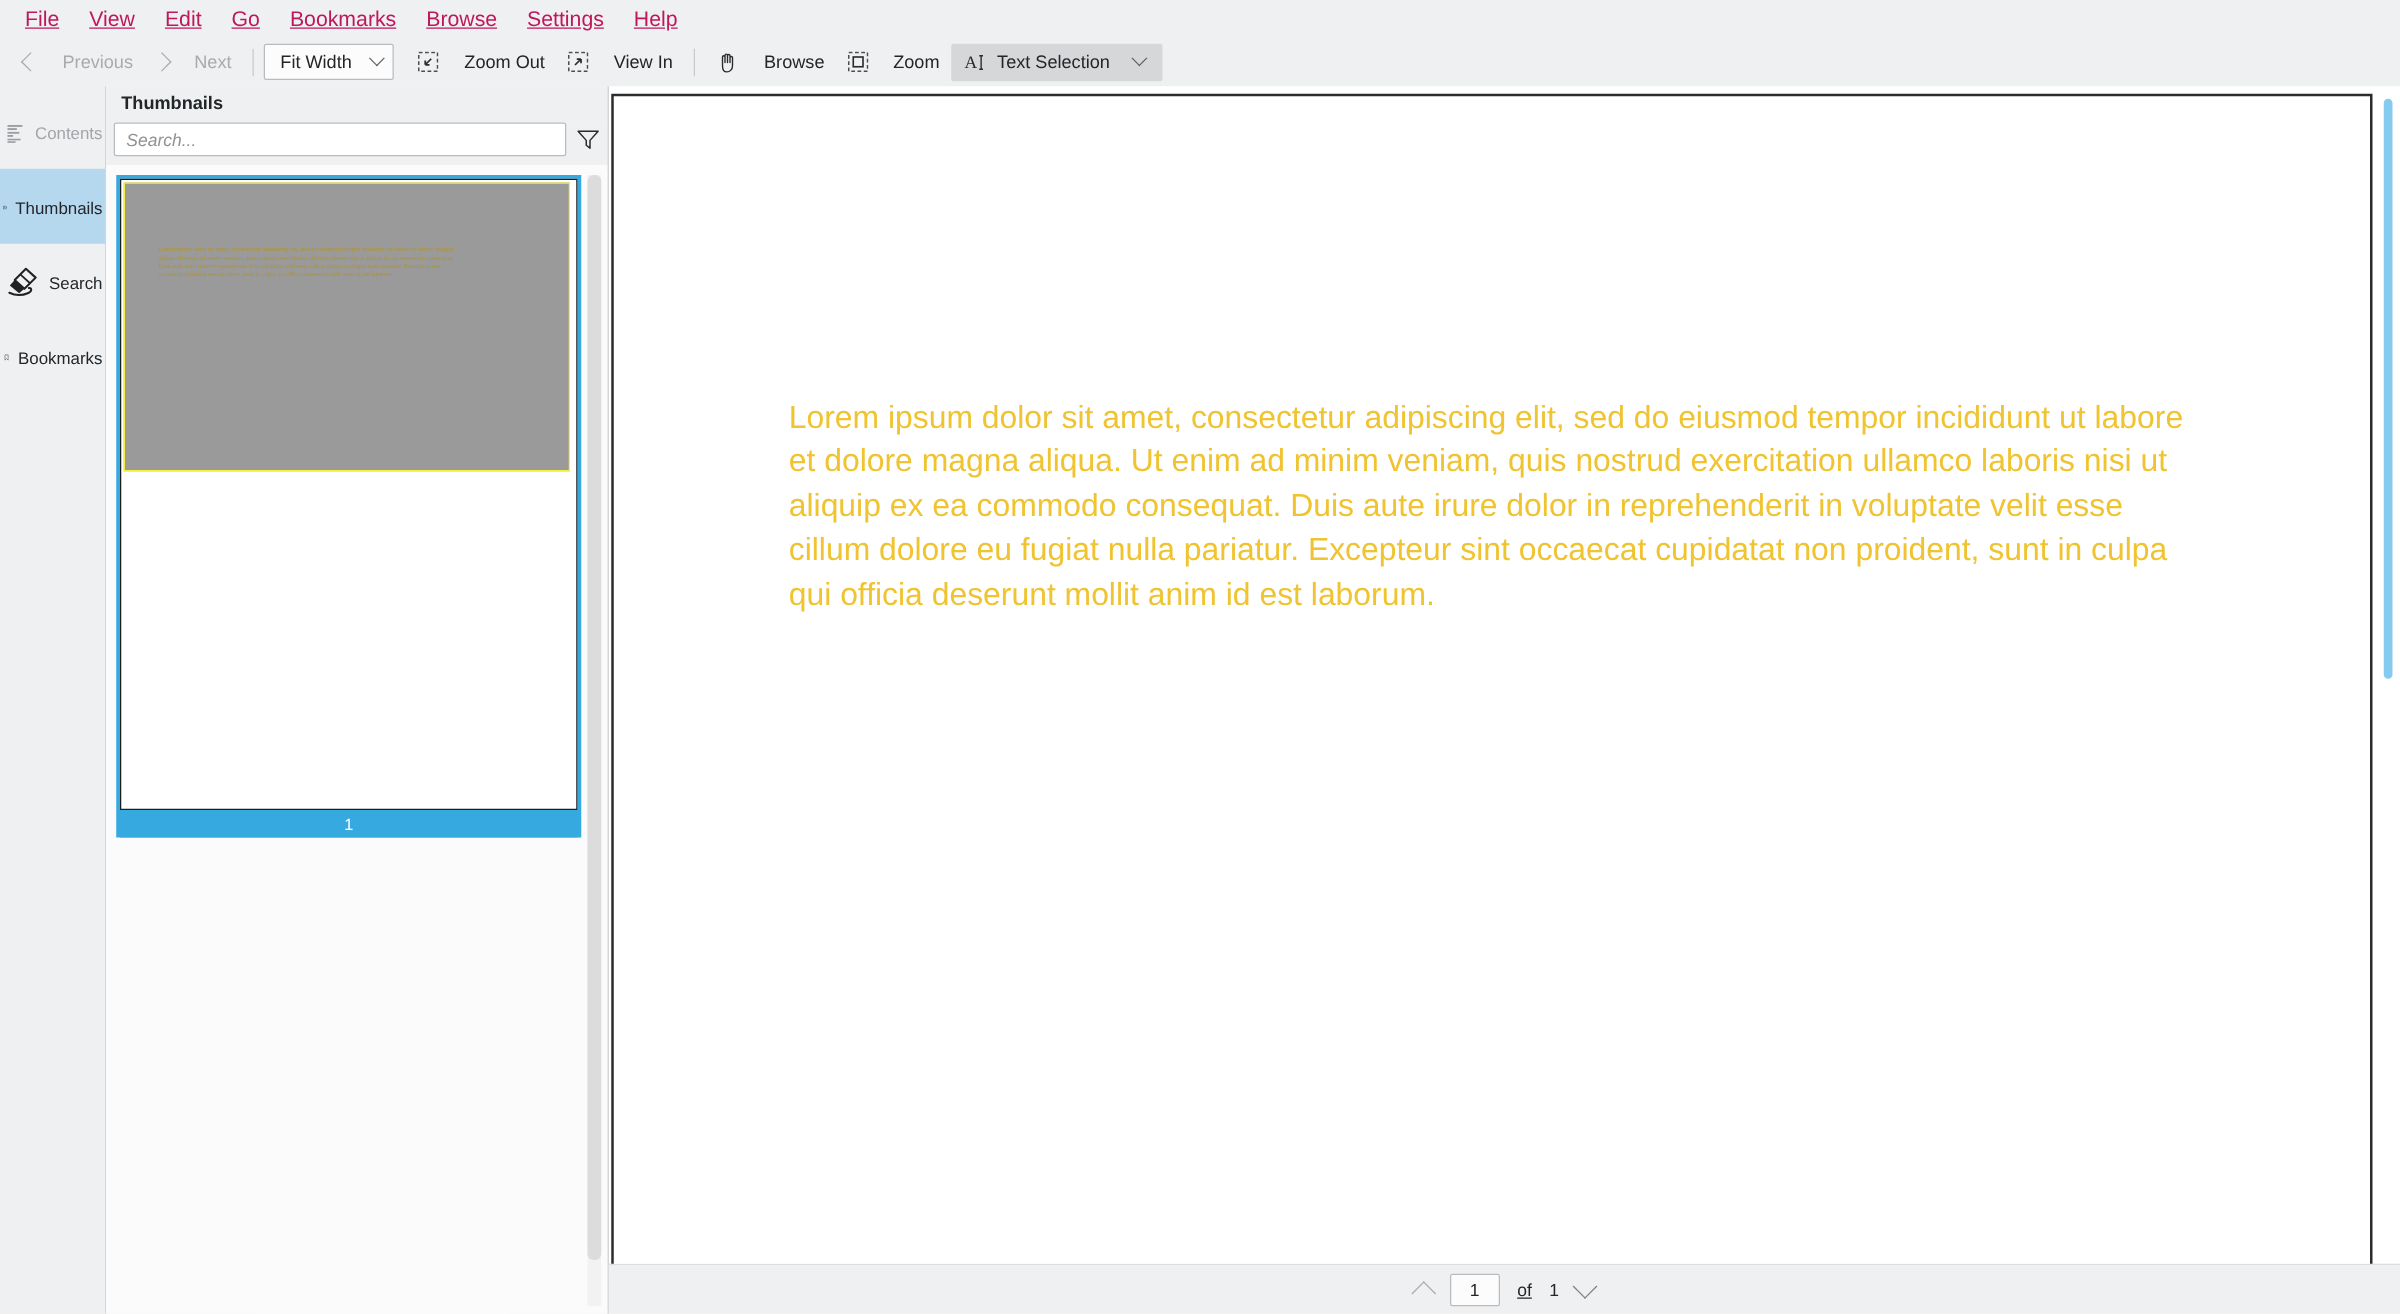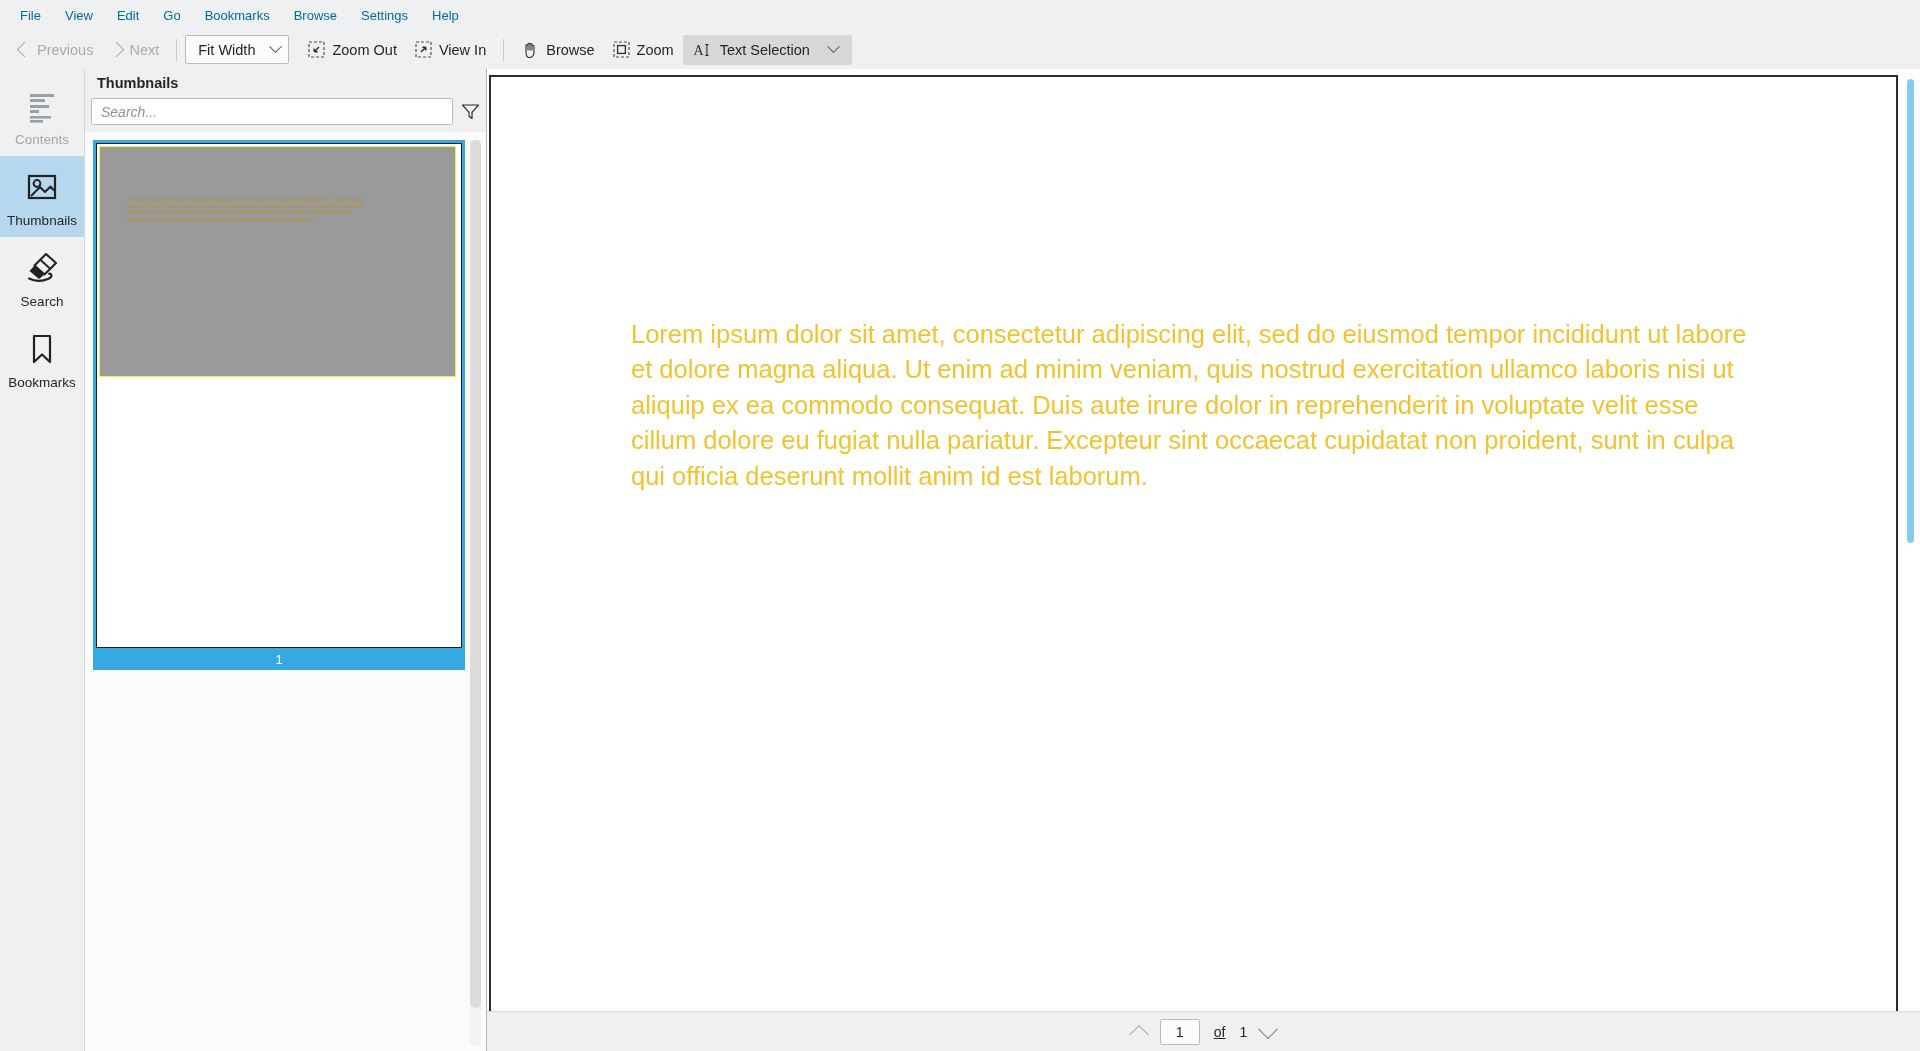--- a/index.html
+++ b/index.html
@@ -13,41 +13,42 @@
   
   .menubar {
     height: 31px;
     background: #eff0f1;
     display: flex;
     align-items: center;
     padding-left: 8px;
     gap: 0px;
   }
   .menu-item {
-    font-size: 13px;
-    color: #0369a1;
+    font-size: 17px;
+    color: #be185d;
     padding: 4px 12px;
     line-height: 1;
     white-space: nowrap;
+    text-decoration: underline;
   }
 
   
   .toolbar {
     height: 38px;
     background: #eff0f1;
     display: flex;
     align-items: center;
     padding-left: 10px;
     gap: 0;
     border-bottom: 1px solid #eff0f1;
   }
   .tb-btn {
     display: flex;
     align-items: center;
-    gap: 7px;
+    gap: 20px;
     height: 30px;
     padding: 0 9px;
     font-size: 14.5px;
     color: #232629;
     border-radius: 2px;
     white-space: nowrap;
   }
   .tb-btn.disabled { color: #a8abae; }
   .tb-btn.active { background: #d6d7d9; }
   .tb-sep {
@@ -97,21 +98,21 @@
   
   .rail {
     width: 85px;
     background: #eff0f1;
     border-right: 1px solid #d3d5d7;
     padding-top: 6px;
     flex-shrink: 0;
   }
   .rail-item {
     display: flex;
-    flex-direction: column;
+    flex-direction: row;
     align-items: center;
     justify-content: center;
     gap: 6px;
     padding: 11px 2px 9px 2px;
   }
   .rail-item.selected { background: #b6d8ef; }
   .rail-label { font-size: 13.5px; color: #232629; }
   .rail-item.disabled .rail-label { color: #a3a6a9; }
   .rail-ico { width: 40px; height: 40px; display:block; }
 

